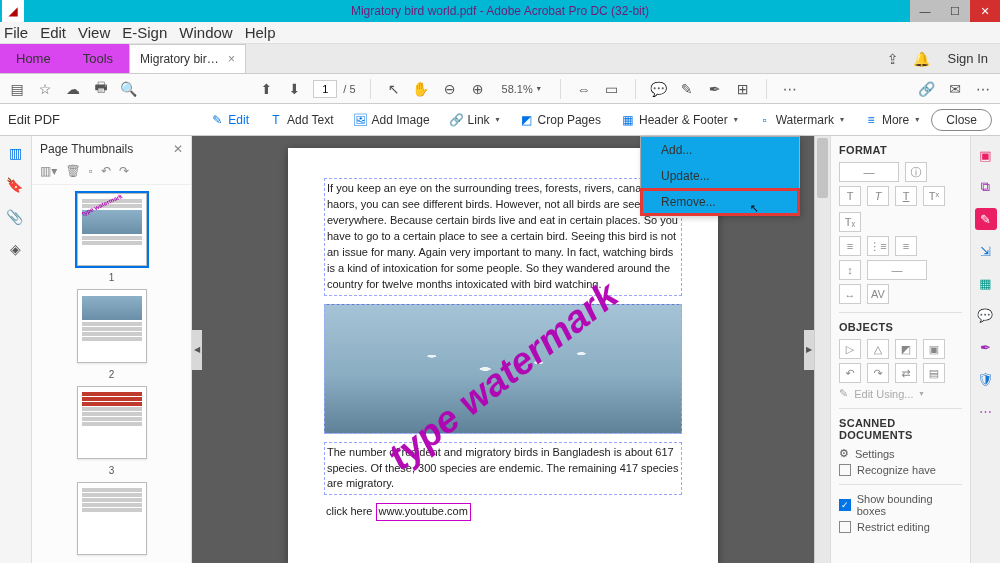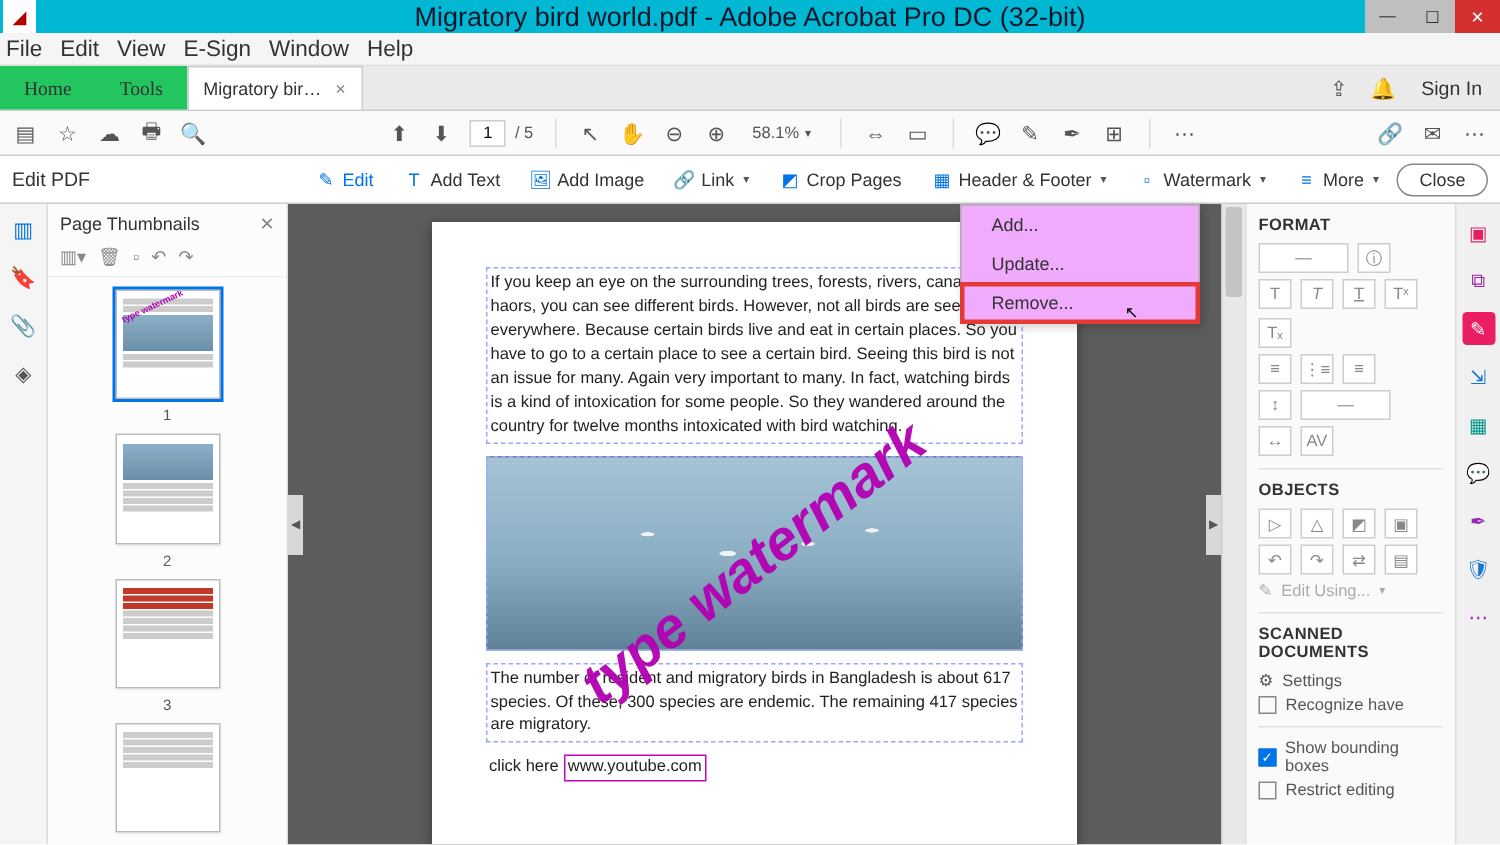--- a/index.html
+++ b/index.html
@@ -1,33 +1,33 @@
 <!DOCTYPE html>
 <html><head>
 <meta charset="utf-8">
 <style>
 * { margin: 0; padding: 0; box-sizing: border-box; font-family: "Segoe UI", Arial, sans-serif; }
 body { width: 1000px; height: 563px; overflow: hidden; background: #fff; font-size: 12px; color: #333; }
 
 
 .titlebar { height: 22px; background: #00b8d4; display: flex; align-items: center; position: relative; }
 .titlebar .app-icon { width: 22px; height: 22px; display: flex; align-items: center; justify-content: center; color: #b30000; font-size: 12px; background: #fff; margin-left: 2px; }
-.titlebar .title { position: absolute; left: 50%; transform: translateX(-50%); font-size: 18px; color: #0f172a; }
+.titlebar .title { position: absolute; left: 50%; transform: translateX(-50%); font-size: 12px; color: #701a75; }
 .win-controls { margin-left: auto; display: flex; }
 .win-btn { width: 30px; height: 22px; display: flex; align-items: center; justify-content: center; font-size: 11px; }
 .win-btn.close { background: #d32f2f; color: #fff; }
 .win-btn.max, .win-btn.min { background: #bfbfbf; }
 
 
 .menubar { height: 22px; background: #f5f5f5; display: flex; align-items: center; padding: 0 4px; gap: 12px; font-size: 15px; color: #333; border-bottom: 1px solid #e0e0e0; }
 .menubar span { cursor: default; }
 
 
 .tabbar { height: 30px; background: #eaeaea; display: flex; align-items: center; border-bottom: 1px solid #ccc; }
-.tab-home { padding: 0 16px; height: 100%; display: flex; align-items: center; font-size: 13px; color: #333; background: #22c55e; font-family: Liberation Serif, serif; }
+.tab-home { padding: 0 16px; height: 100%; display: flex; align-items: center; font-size: 13px; color: #333; background: #d946ef; }
 .tab-file { height: 100%; display: flex; align-items: center; padding: 0 10px; background: #fff; border-top: 1px solid #ccc; border-left: 1px solid #ccc; border-right: 1px solid #ccc; font-size: 12px; gap: 8px; max-width: 120px; }
 .tab-file .tab-label { white-space: nowrap; overflow: hidden; text-overflow: ellipsis; max-width: 80px; }
 .tab-close { color: #888; font-size: 12px; }
 .tabbar .spacer { flex: 1; }
 .tabbar .r-icons { display: flex; align-items: center; gap: 12px; padding-right: 12px; }
 .r-icon { width: 18px; height: 18px; display: flex; align-items: center; justify-content: center; color: #555; font-size: 14px; }
 .signin { font-size: 13px; color: #333; margin-left: 4px; }
 
 
 .toolbar { height: 30px; background: #fafafa; border-bottom: 1px solid #ccc; display: flex; align-items: center; padding: 0 8px; gap: 10px; }
@@ -41,21 +41,21 @@
 
 .editbar { height: 32px; background: #fff; border-bottom: 1px solid #ccc; display: flex; align-items: center; padding: 0 8px; gap: 4px; position: relative; }
 .editbar-label { color: #333; font-size: 13px; margin-right: 12px; }
 .edit-btn { display: flex; align-items: center; gap: 4px; padding: 4px 8px; font-size: 12px; color: #333; border-radius: 2px; }
 .edit-btn.primary { color: #0073e6; }
 .edit-btn .ico { width: 14px; height: 14px; display: inline-flex; align-items: center; justify-content: center; color: #0073e6; font-size: 12px; }
 .edit-btn .caret { font-size: 8px; color: #555; margin-left: 2px; }
 .close-btn { margin-left: auto; border: 1px solid #888; border-radius: 12px; padding: 3px 14px; font-size: 12px; }
 
 
-.dropdown { position: absolute; top: 32px; left: 640px; width: 160px; background: #f0abfc; border: 1px solid #aaa; box-shadow: 2px 2px 6px rgba(0,0,0,.2); z-index: 50; }
+.dropdown { position: absolute; top: 32px; left: 640px; width: 160px; background: #0ea5e9; border: 1px solid #aaa; box-shadow: 2px 2px 6px rgba(0,0,0,.2); z-index: 50; }
 .dropdown .dd-item { padding: 6px 20px; font-size: 12px; color: #333; }
 .dropdown .dd-item.highlight { outline: 3px solid #e53935; outline-offset: -2px; position: relative; }
 .dd-cursor { position: absolute; right: 40px; top: 50%; font-size: 11px; color: #000; }
 
 
 .main { display: flex; height: calc(563px - 22px - 22px - 30px - 30px - 32px); position: relative; }
 
 
 .leftrail { width: 32px; background: #f5f5f5; border-right: 1px solid #ddd; display: flex; flex-direction: column; align-items: center; padding-top: 8px; gap: 14px; }
 .leftrail .rail-ico { width: 18px; height: 18px; display: flex; align-items: center; justify-content: center; color: #555; font-size: 14px; }

